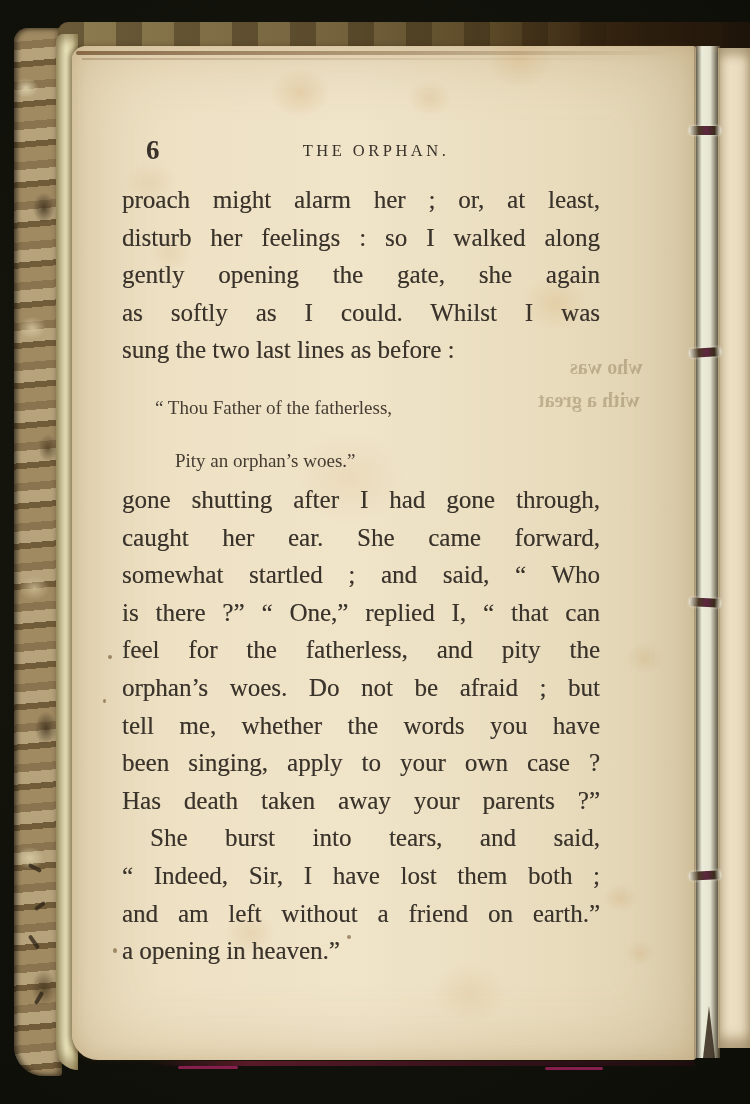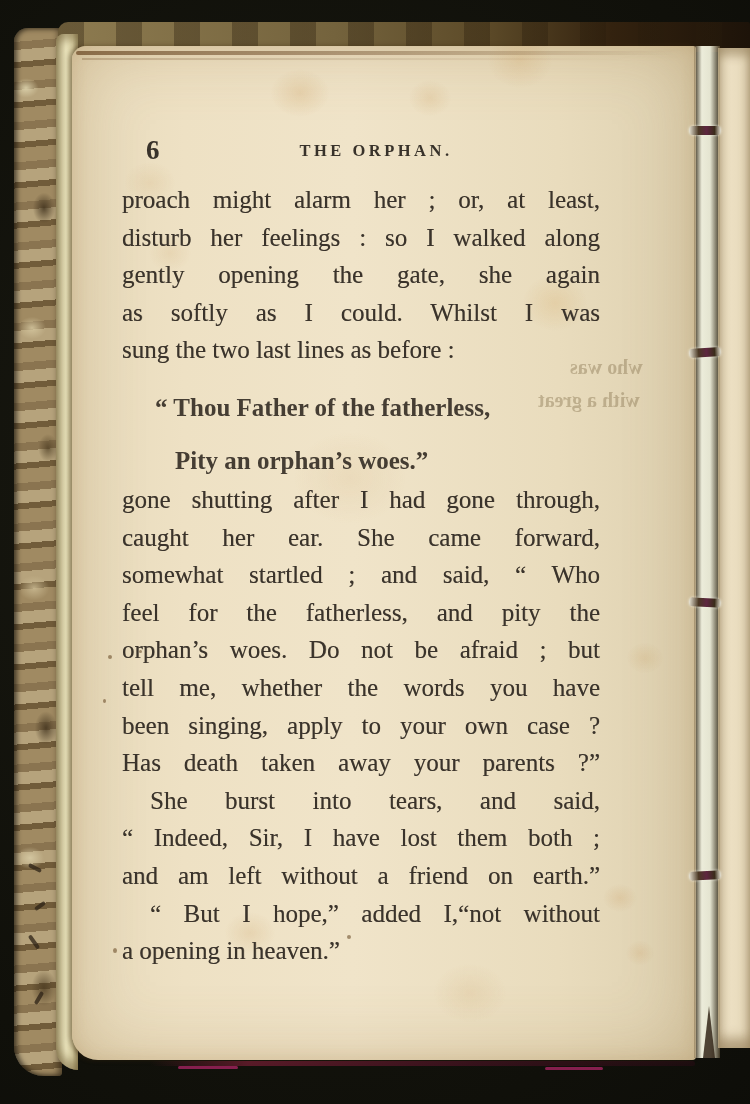--- a/index.html
+++ b/index.html
@@ -60,30 +60,30 @@
     background:linear-gradient(to right, rgba(96,60,24,.65), rgba(96,60,24,.35) 55%, rgba(96,60,24,0));}
   .top-crease2{position:absolute;left:10px;top:12px;width:88%;height:2px;
     background:linear-gradient(to right, rgba(96,60,24,.25), rgba(96,60,24,0));}
 
   .spk{position:absolute;border-radius:50%;background:#63431f;opacity:.55;}
 
   
   .header{position:absolute;left:50px;top:84px;width:478px;height:42px;color:#38322a;}
   .pagenum{position:absolute;left:24px;top:0;font-size:27px;font-weight:bold;line-height:40px;}
   .rtitle{position:absolute;left:0;right:0;text-align:center;transform:translateX(15px);
-    font-size:16.5px;font-weight:bold;letter-spacing:3.5px;line-height:42px;}
+    font-size:16.5px;font-weight:normal;letter-spacing:3.5px;line-height:42px;}
 
   
   .tb{position:absolute;left:50px;top:135px;width:478px;color:#3a332b;
     text-shadow:.3px .3px .4px rgba(58,48,38,.45);}
   .ln{font-size:25px;line-height:37.6px;text-align:left;white-space:nowrap;}
   .ln.j{white-space:normal;text-align:justify;text-align-last:justify;}
   .ln.ind{text-indent:28px;}
   .verse{margin:4px 0 6px;}
-  .vln{font-size:25px;line-height:29px;font-weight:bold;color:#453d33;text-shadow:none;margin-top:24px;}
+  .vln{font-size:19px;line-height:29px;font-weight:normal;color:#453d33;text-shadow:none;margin-top:24px;}
   .v0{padding-left:33px;} .v1{padding-left:53px;}
 
   
   .ghost{position:absolute;transform:scaleX(-1);color:#8d7a56;opacity:.45;
     filter:blur(.7px);font-size:20px;font-weight:bold;white-space:nowrap;}
   .g1{left:498px;top:310px;} .g2{left:466px;top:343px;}
 
   
   .gutter{position:absolute;left:694px;top:46px;width:26px;height:1012px;
     background:linear-gradient(to right, rgba(105,82,48,.40), #ececda 30%, #e4e4d0 62%, rgba(150,125,82,.35));}
@@ -136,31 +136,31 @@
       <div class="ln">sung the two last lines as before :</div>
 
       <div class="verse">
         <div class="vln v0">“ Thou Father of the fatherless,</div>
         <div class="vln v1">Pity an orphan’s woes.”</div>
       </div>
 
       <div class="ln j">gone shutting after I had gone through,</div>
       <div class="ln j">caught her ear.  She came forward,</div>
       <div class="ln j">somewhat startled ; and said, “ Who</div>
+      <div class="ln j">is there ?”  “ One,” replied I, “ that can</div>
       <div class="ln j">feel for the fatherless, and pity the</div>
       <div class="ln j">orphan’s woes.  Do not be afraid ; but</div>
       <div class="ln j">tell me, whether the words you have</div>
       <div class="ln j">been singing, apply to your own case ?</div>
       <div class="ln j">Has death taken away your parents ?”</div>
 
       <div class="ln j ind">She burst into tears, and said,</div>
       <div class="ln j">“ Indeed, Sir, I have lost them both ;</div>
       <div class="ln j">and am left without a friend on earth.”</div>
 
-      <div class="ln j ind">“ But I hope,” added I,“not without</div>
       <div class="ln">a opening in heaven.”</div>
     </div>
 
     <div class="ghost g1">who was</div>
     <div class="ghost g2">with a great</div>
 
     <div class="spk" style="left:41px;top:902px;width:4px;height:5px;"></div>
     <div class="spk" style="left:36px;top:609px;width:4px;height:4px;"></div>
     <div class="spk" style="left:31px;top:653px;width:3px;height:4px;"></div>
     <div class="spk" style="left:275px;top:889px;width:4px;height:4px;"></div>

